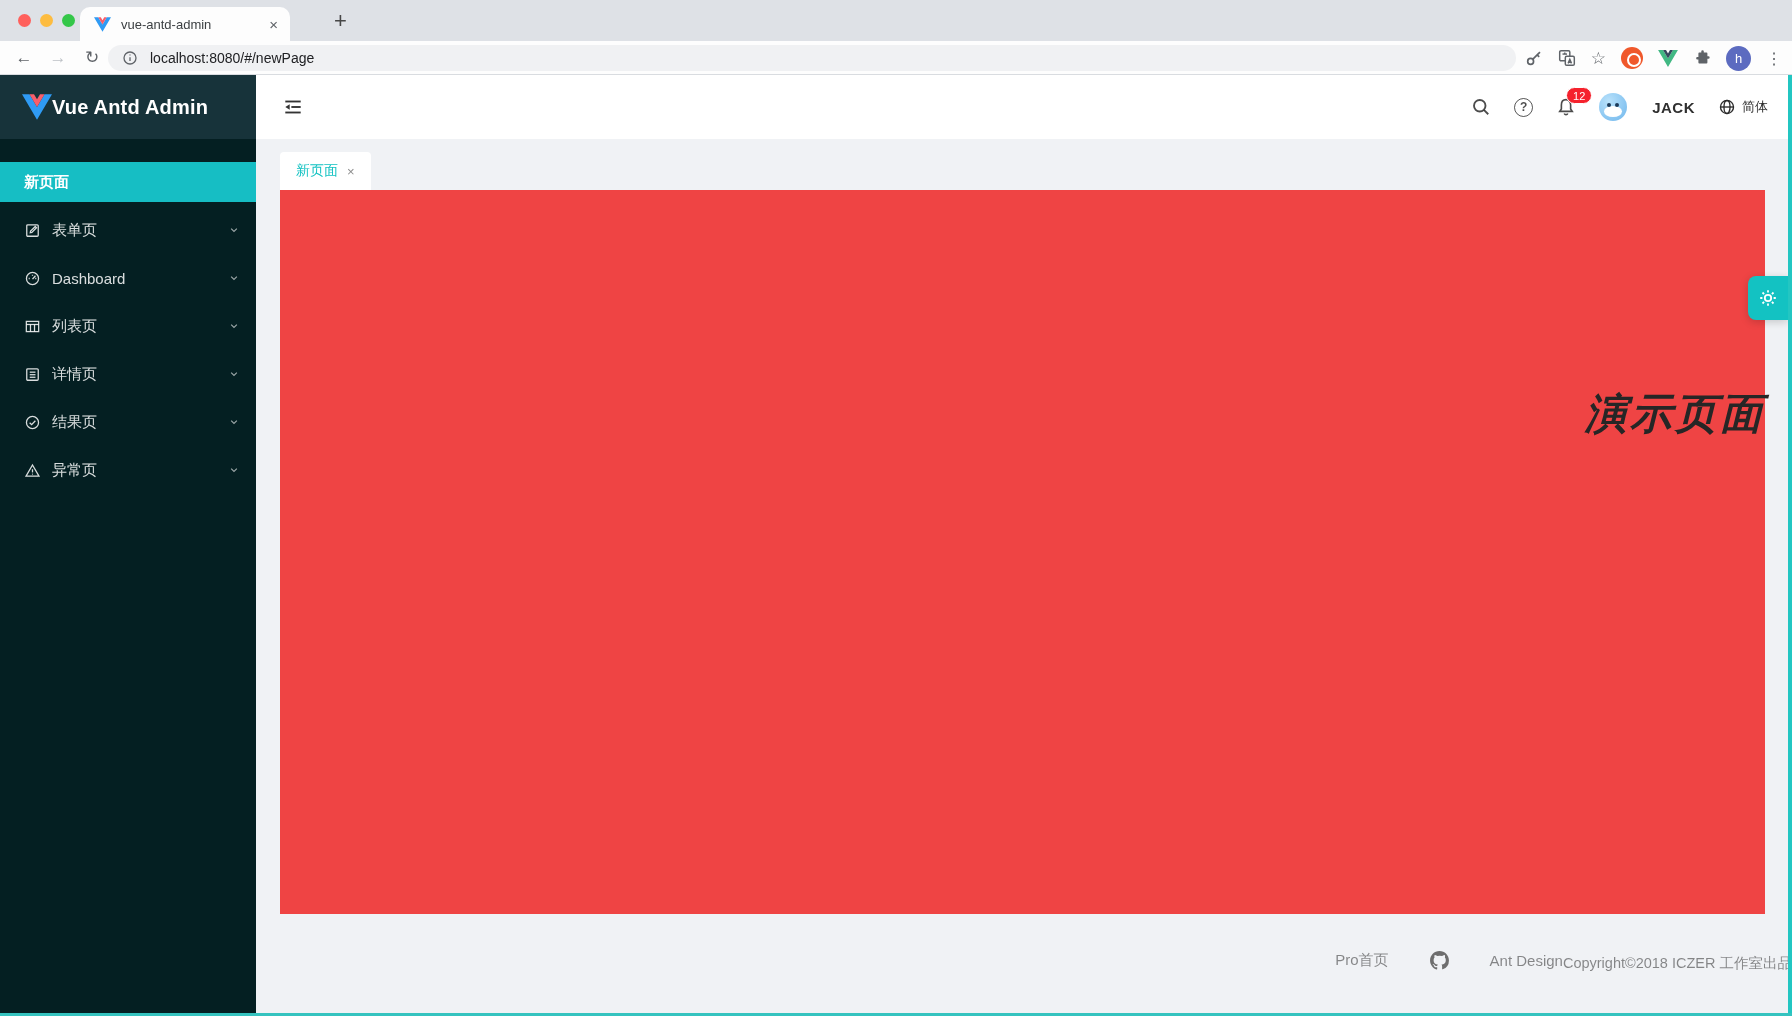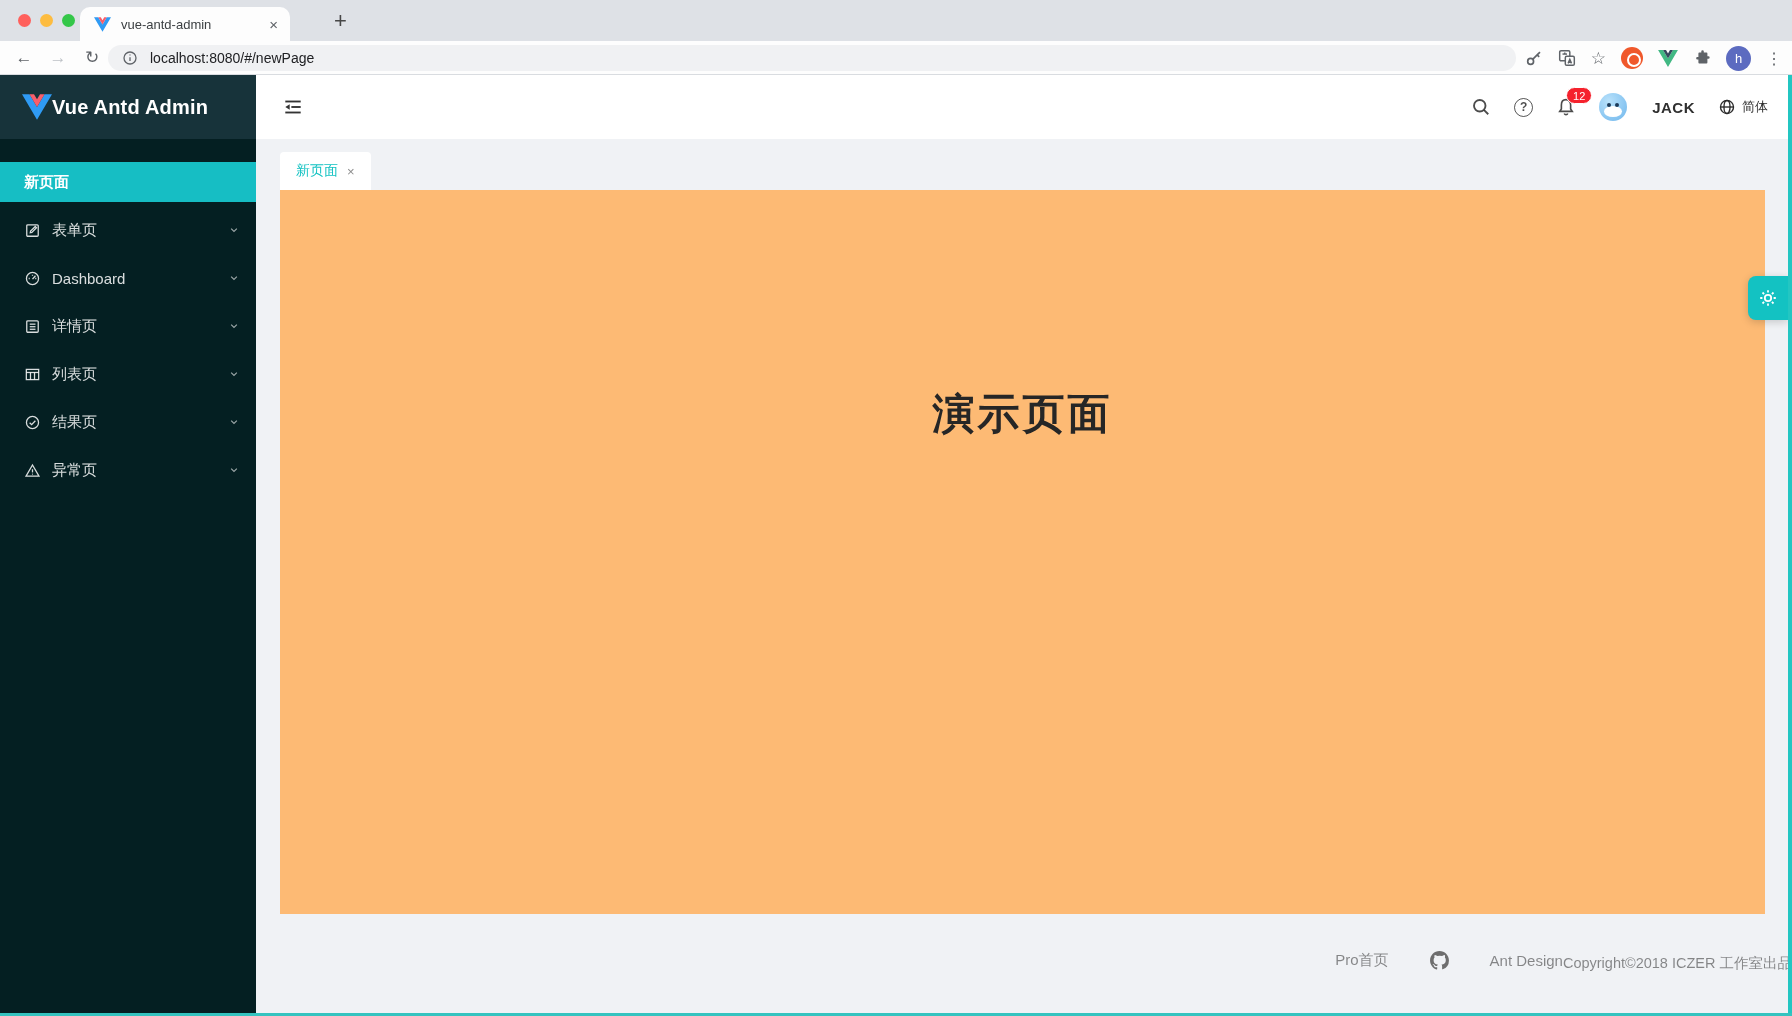--- a/index.html
+++ b/index.html
@@ -61,22 +61,22 @@
     box-shadow:8px 0 0 #1d3b59;z-index:2;}
   .username{font-size:15px;font-weight:700;color:#2f2f2f;letter-spacing:.5px;}
   .lang-wrap{display:flex;align-items:center;gap:6px;color:#2a2a2a;font-size:13px;}
 
   .tabbar{height:51px;padding-left:24px;display:flex;align-items:flex-end;}
   .page-tab{height:38px;background:#fff;border-radius:4px 4px 0 0;display:flex;align-items:center;
     padding:0 16px;gap:9px;}
   .page-tab .pt-label{color:#13c2c2;font-size:14px;}
   .page-tab .pt-close{color:#8c8c8c;font-size:13px;}
 
-  .content-panel{position:absolute;left:24px;right:27px;top:115px;bottom:102px;background:#fdba74;
-    display:flex;justify-content:center;}
+  .content-panel{position:absolute;left:24px;right:27px;top:115px;bottom:102px;background:#ef4444;
+    display:flex;justify-content:flex-end;font-style:italic;}
   .page-title{margin-top:196px;font-size:42px;font-weight:700;color:#262626;letter-spacing:3px;height:60px;}
 
   .footer{position:absolute;left:0;right:0;bottom:0;height:102px;display:flex;flex-direction:row;
     align-items:center;justify-content:flex-end;color:rgba(0,0,0,.45);}
   .footer-links{display:flex;align-items:center;gap:40px;font-size:15px;margin-bottom:9px;}
   .footer-links .flink{color:rgba(0,0,0,.45);cursor:pointer;}
   .copyright{font-size:14.5px;margin-bottom:4px;}
 
   .settings-btn{position:absolute;right:4px;top:201px;width:40px;height:44px;background:#13c2c2;
     border-radius:8px 0 0 8px;display:flex;align-items:center;justify-content:center;color:#fff;
@@ -200,43 +200,43 @@
             <span class="mi-label">Dashboard</span>
             <span class="mi-chevron">
               <svg width="12" height="12" viewBox="0 0 16 16" fill="none" stroke="currentColor" stroke-width="1.6">
                 <path d="M4.2 6.2 L8 10 L11.8 6.2"></path>
               </svg>
             </span>
           </div>
           <div class="menu-item">
             <span class="mi-icon">
               <svg width="17" height="17" viewBox="0 0 16 16" fill="none" stroke="currentColor" stroke-width="1.2">
+                <rect x="2.2" y="3.2" width="11.6" height="9.6"></rect>
+                <line x1="2.2" y1="6.1" x2="13.8" y2="6.1"></line>
+                <line x1="6.1" y1="6.1" x2="6.1" y2="12.8"></line>
+                <line x1="9.9" y1="6.1" x2="9.9" y2="12.8"></line>
+              </svg>
+            </span>
+            <span class="mi-label">列表页</span>
+            <span class="mi-chevron">
+              <svg width="12" height="12" viewBox="0 0 16 16" fill="none" stroke="currentColor" stroke-width="1.6">
+                <path d="M4.2 6.2 L8 10 L11.8 6.2"></path>
+              </svg>
+            </span>
+          </div>
+          <div class="menu-item">
+            <span class="mi-icon">
+              <svg width="17" height="17" viewBox="0 0 16 16" fill="none" stroke="currentColor" stroke-width="1.2">
                 <rect x="2.6" y="2.6" width="10.8" height="10.8" rx="1"></rect>
                 <line x1="5.4" y1="5.8" x2="10.8" y2="5.8"></line>
                 <line x1="5.4" y1="8.2" x2="10.8" y2="8.2"></line>
                 <line x1="5.4" y1="10.6" x2="10.8" y2="10.6"></line>
               </svg>
             </span>
             <span class="mi-label">详情页</span>
-            <span class="mi-chevron">
-              <svg width="12" height="12" viewBox="0 0 16 16" fill="none" stroke="currentColor" stroke-width="1.6">
-                <path d="M4.2 6.2 L8 10 L11.8 6.2"></path>
-              </svg>
-            </span>
-          </div>
-          <div class="menu-item">
-            <span class="mi-icon">
-              <svg width="17" height="17" viewBox="0 0 16 16" fill="none" stroke="currentColor" stroke-width="1.2">
-                <rect x="2.2" y="3.2" width="11.6" height="9.6"></rect>
-                <line x1="2.2" y1="6.1" x2="13.8" y2="6.1"></line>
-                <line x1="6.1" y1="6.1" x2="6.1" y2="12.8"></line>
-                <line x1="9.9" y1="6.1" x2="9.9" y2="12.8"></line>
-              </svg>
-            </span>
-            <span class="mi-label">列表页</span>
             <span class="mi-chevron">
               <svg width="12" height="12" viewBox="0 0 16 16" fill="none" stroke="currentColor" stroke-width="1.6">
                 <path d="M4.2 6.2 L8 10 L11.8 6.2"></path>
               </svg>
             </span>
           </div>
           <div class="menu-item">
             <span class="mi-icon">
               <svg width="17" height="17" viewBox="0 0 16 16" fill="none" stroke="currentColor" stroke-width="1.2">
                 <circle cx="8" cy="8" r="5.7"></circle>

